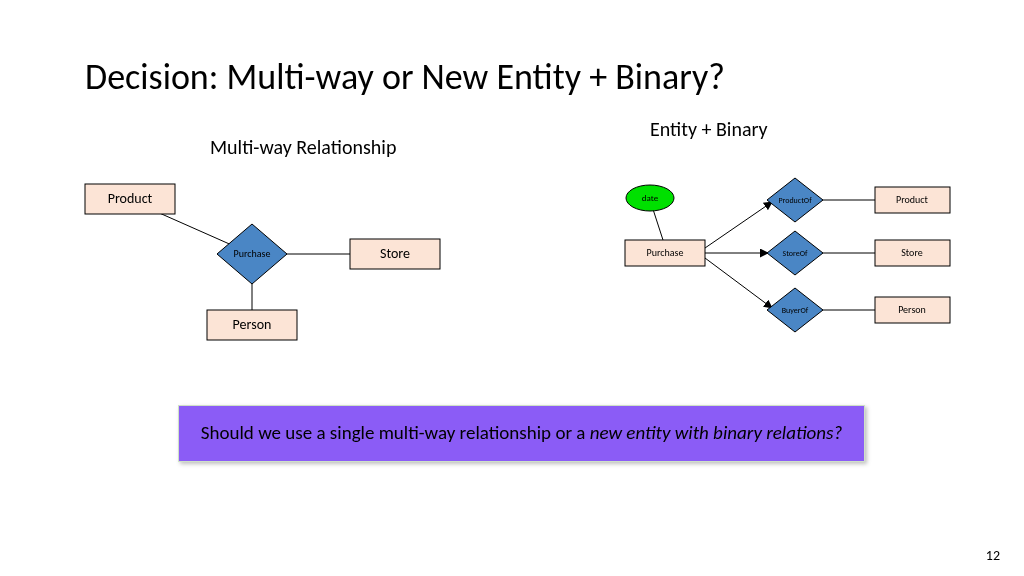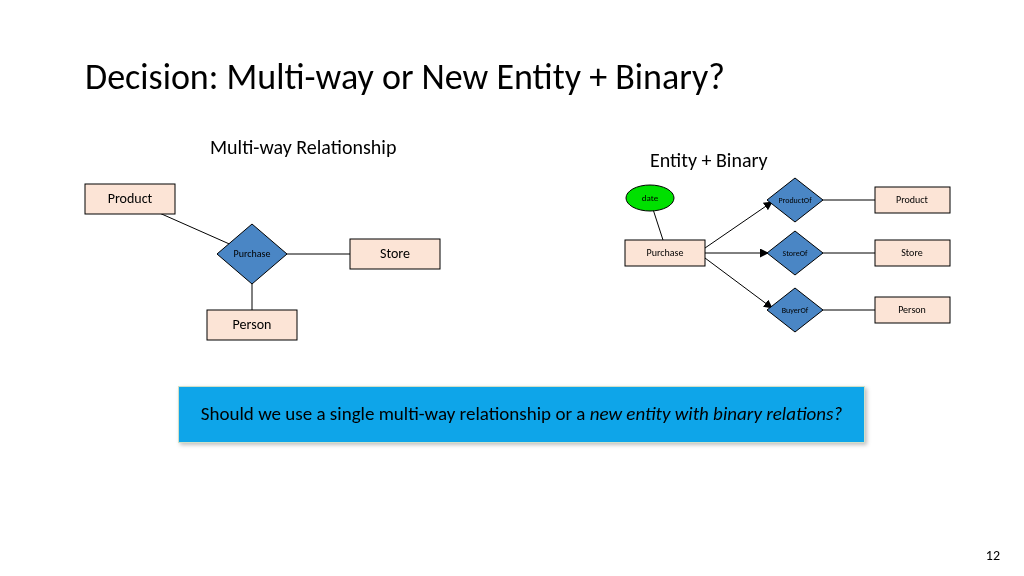--- a/index.html
+++ b/index.html
@@ -1,26 +1,26 @@
 <!DOCTYPE html>
 <html><head>
 <meta charset="utf-8">
 <style>
   html,body{margin:0;padding:0;width:1024px;height:576px;background:#fff;font-family:Calibri,Arial,sans-serif;color:#000;}
   .slide{position:relative;width:1024px;height:576px;border-radius:13px;}
   .title{position:absolute;left:85px;top:55px;font-size:36px;font-weight:400;}
   .subtitle-l{position:absolute;left:210px;top:135px;font-size:20px;font-weight:400;}
-  .subtitle-r{position:absolute;left:650px;top:148px;font-size:20px;font-weight:400;}
+  .subtitle-r{position:absolute;left:650px;top:117px;font-size:20px;font-weight:400;}
   svg{position:absolute;}
   .entity{fill:#fce4d6;stroke:#000;stroke-width:1;}
   .diamond{fill:#4a86c5;stroke:#000;stroke-width:1;}
   .attr{fill:#00e000;stroke:#000;stroke-width:1;}
   .lbl{font-family:Calibri,Arial,sans-serif;fill:#000;text-anchor:middle;dominant-baseline:middle;}
-  .question{position:absolute;left:178px;top:386px;width:665px;height:55px;
-    background:#0ea5e9;border:1px solid #cfe0c8;font-size:19px;text-align:center;
+  .question{position:absolute;left:178px;top:405px;width:665px;height:55px;
+    background:#8b5cf6;border:1px solid #cfe0c8;font-size:19px;text-align:center;
     display:flex;align-items:center;justify-content:center;
     box-shadow:2px 2px 4px rgba(0,0,0,0.25);padding:0 10px;line-height:1.3;}
   .question .bold{font-weight:400;}
   .question .ital{font-style:italic;}
   .pagenum{position:absolute;right:24px;bottom:12px;font-size:14px;color:#000;margin-left:31px;}
 </style>
 </head>
 <body>
 
 <div class="slide">

